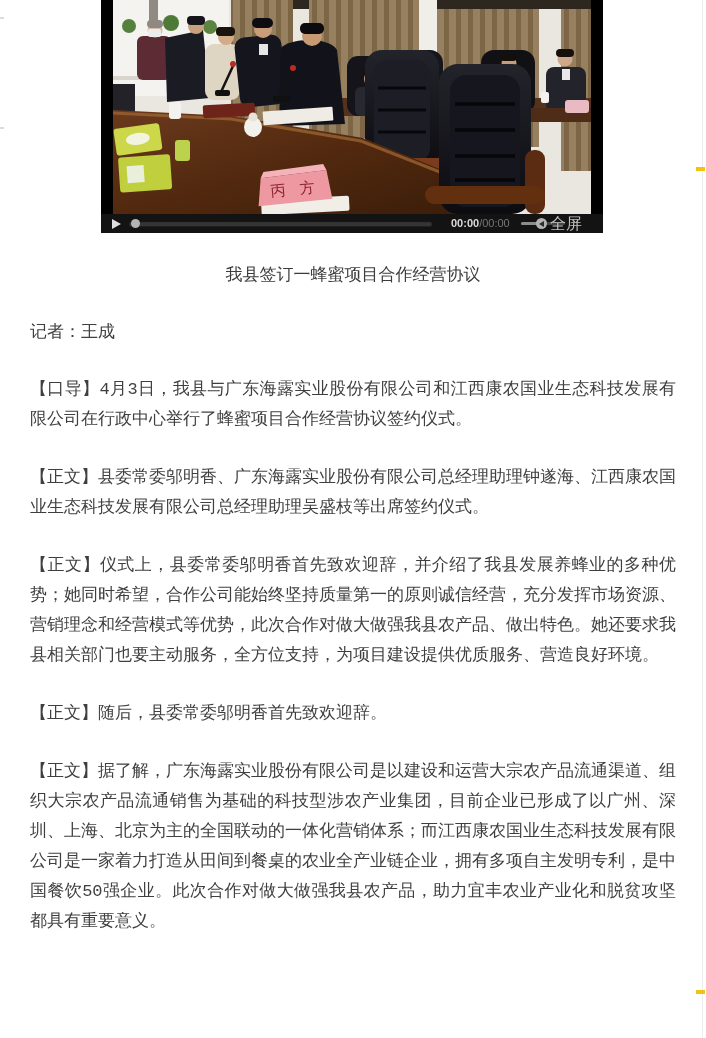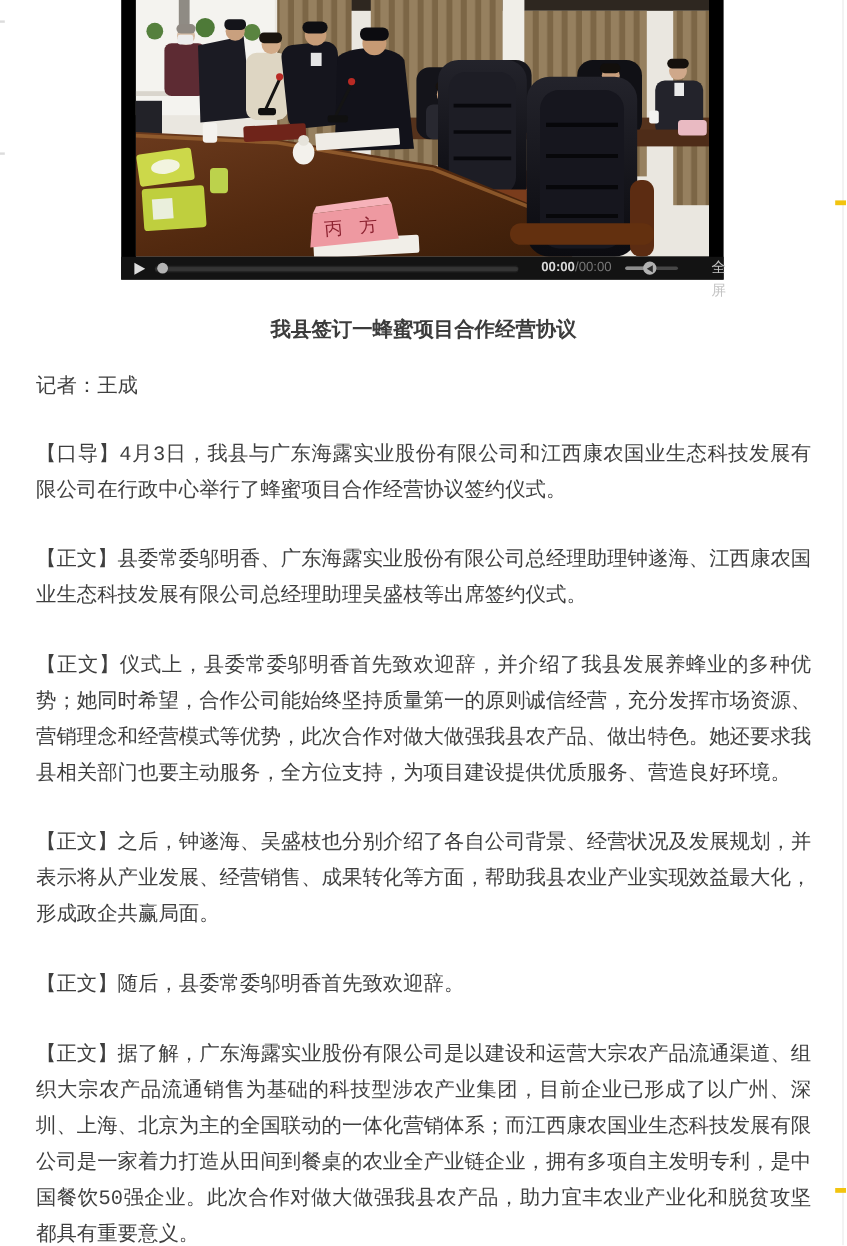--- a/index.html
+++ b/index.html
@@ -36,28 +36,28 @@
   .time .cur{color:#d9d9d9;font-weight:bold;}
   .time .sep,.time .tot{color:#767676;}
   .volume{position:absolute;left:420px;top:8px;width:44px;height:3px;
     background:#464646;border-radius:1.5px;}
   .vol-fill{width:20px;height:3px;background:#8d8d8d;border-radius:1.5px;}
   .vol-knob{position:absolute;left:15px;top:-4px;width:11px;height:11px;
     border-radius:50%;background:#b2b2b2;
     display:flex;align-items:center;justify-content:center;}
   .vol-tri{width:0;height:0;border-right:5px solid #2c2c2c;
     border-top:3px solid transparent;border-bottom:3px solid transparent;margin-right:1px;}
-  .fullscreen{position:absolute;left:492px;top:0;line-height:19px;
-    font-size:12px;color:#c2c2c2;cursor:pointer;}
+  .fullscreen{position:absolute;left:449px;top:0;line-height:19px;
+    font-size:16px;color:#c2c2c2;cursor:pointer;}
   
   .article{position:absolute;left:0;top:233px;width:706px;box-sizing:border-box;
     padding:0 30px;}
-  .article .title{margin:27px 0 0;font-size:17px;font-weight:bold;
+  .article .title{margin:27px 0 0;font-size:17px;font-weight:normal;
     line-height:30px;text-align:center;color:#3c3c3c;}
-  .article .byline{margin:17px 0 0;font-size:17px;line-height:30px;}
+  .article .byline{margin:27px 0 0;font-size:17px;line-height:30px;}
   .article p.para{margin:28px 0 0;font-size:17px;line-height:30px;
     text-align:justify;font-family:Liberation Mono, monospace;}
   
   .edge-mark{position:absolute;left:0;width:4px;height:2px;background:#dcdcdc;}
   .scroll-track{position:absolute;left:702px;top:0;width:1px;height:1038px;background:#ececec;}
   .scroll-mark{position:absolute;left:696px;width:9px;height:4px;background:#f2c40f;}
 </style>
 </head>
 <body>
 
@@ -224,16 +224,15 @@
     <div class="fullscreen">全屏</div>
   </div>
 </div>
 
 <div class="article">
   <h1 class="title">我县签订一蜂蜜项目合作经营协议</h1>
   <p class="byline">记者：王成</p>
   <p class="para">【口导】4月3日，我县与广东海露实业股份有限公司和江西康农国业生态科技发展有限公司在行政中心举行了蜂蜜项目合作经营协议签约仪式。</p>
   <p class="para">【正文】县委常委邬明香、广东海露实业股份有限公司总经理助理钟遂海、江西康农国业生态科技发展有限公司总经理助理吴盛枝等出席签约仪式。</p>
   <p class="para">【正文】仪式上，县委常委邬明香首先致欢迎辞，并介绍了我县发展养蜂业的多种优势；她同时希望，合作公司能始终坚持质量第一的原则诚信经营，充分发挥市场资源、营销理念和经营模式等优势，此次合作对做大做强我县农产品、做出特色。她还要求我县相关部门也要主动服务，全方位支持，为项目建设提供优质服务、营造良好环境。</p>
-  <p class="para">【正文】之后，钟遂海、吴盛枝也分别介绍了各自公司背景、经营状况及发展规划，并表示将从产业发展、经营销售、成果转化等方面，帮助我县农业产业实现效益最大化，形成政企共赢局面。</p>
   <p class="para">【正文】随后，县委常委邬明香首先致欢迎辞。</p>
   <p class="para">【正文】据了解，广东海露实业股份有限公司是以建设和运营大宗农产品流通渠道、组织大宗农产品流通销售为基础的科技型涉农产业集团，目前企业已形成了以广州、深圳、上海、北京为主的全国联动的一体化营销体系；而江西康农国业生态科技发展有限公司是一家着力打造从田间到餐桌的农业全产业链企业，拥有多项自主发明专利，是中国餐饮50强企业。此次合作对做大做强我县农产品，助力宜丰农业产业化和脱贫攻坚都具有重要意义。</p>
 </div>
 
 </body></html>

